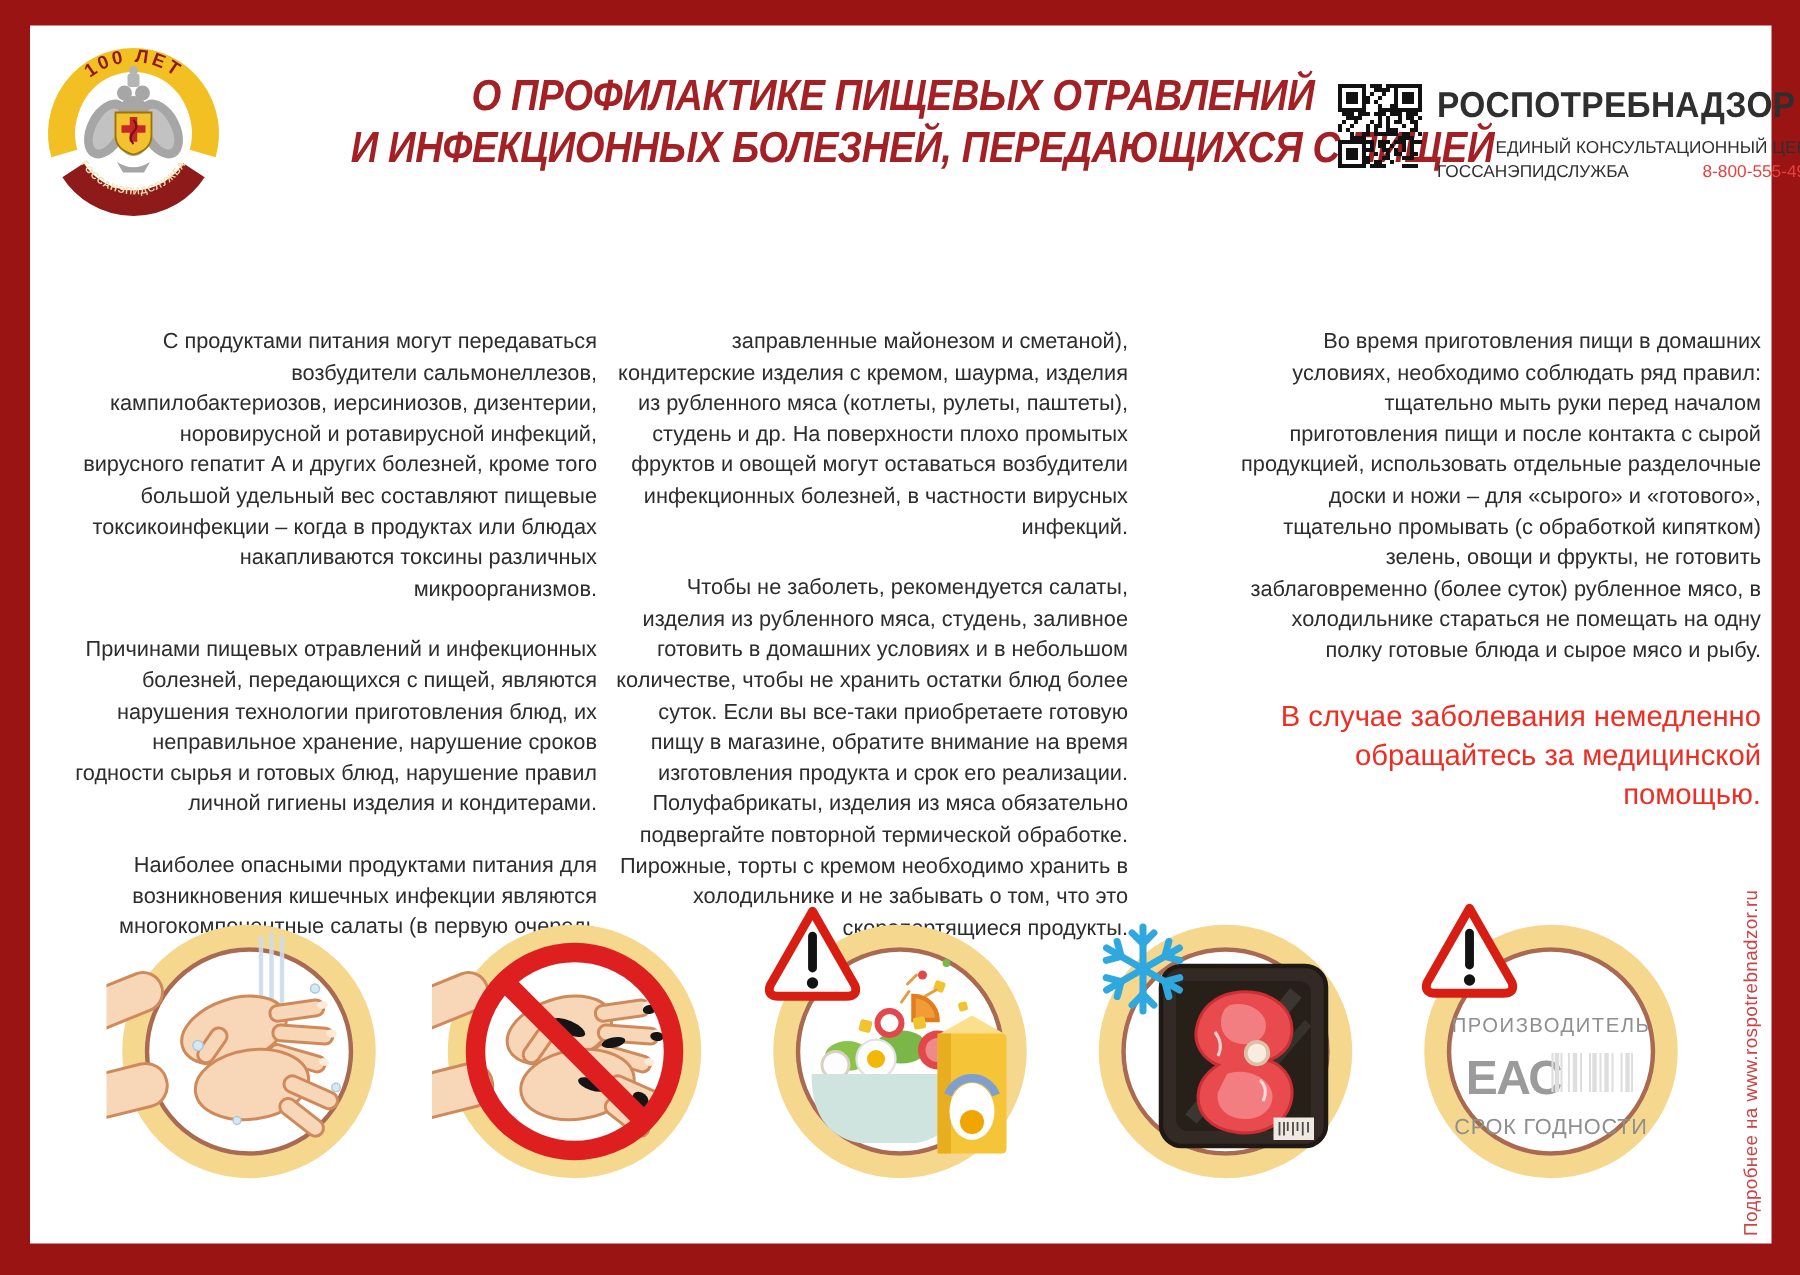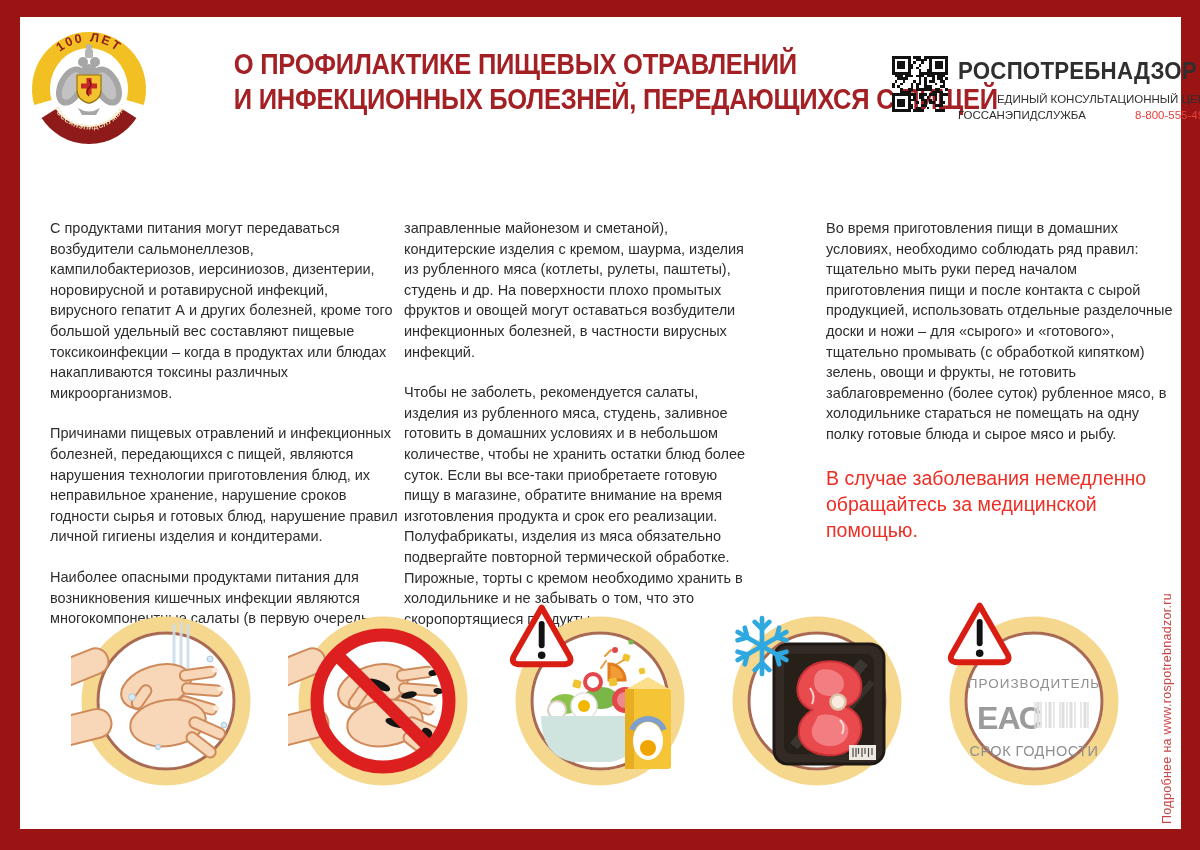--- a/index.html
+++ b/index.html
@@ -5,34 +5,34 @@
   html,body{margin:0;padding:0;background:#555;}
   .poster{
     position:relative;width:1200px;height:850px;margin:0 auto;
     background:var(--frame,#9a1515);
     font-family:"Liberation Sans","DejaVu Sans",sans-serif;
     overflow:hidden;
   }
   .panel{position:absolute;left:20px;top:17px;right:19px;bottom:21px;background:#fff;}
   .abs{position:absolute;}
 
-  .title-wrap{left:190px;top:47px;width:730px;text-align:left;}
+  .title-wrap{left:190px;top:47px;width:730px;text-align:right;font-style:italic;}
   .title-line{font-weight:bold;font-size:29px;line-height:35px;color:var(--title);
     transform:scaleX(0.88);transform-origin:50% 50%;white-space:nowrap;letter-spacing:-0.3px;}
 
   .agency-name{left:958px;top:57px;font-size:24px;font-weight:bold;color:#2f2f2f;
     transform:scaleX(0.93);transform-origin:0 0;white-space:nowrap;letter-spacing:0.2px;}
   .agency-sub{left:958px;top:92px;font-size:11.5px;font-weight:normal;color:#2f2f2f;line-height:15.5px;white-space:nowrap;text-align:right;}
   .agency-sub .phone{color:var(--phone);margin-left:46px;}
 
   .qr{left:892px;top:56px;width:56px;height:56px;}
 
   .intro{left:50px;top:144px;width:1108px;font-size:17.6px;line-height:25.5px;color:var(--intro);}
 
-  .col{top:218px;width:348px;font-size:14.5px;line-height:20.6px;color:var(--body);}
+  .col{top:218px;width:348px;font-size:14.5px;line-height:20.6px;color:var(--body);text-align:right;}
   .col p{margin:0 0 20px 0;}
   .col-1{left:50px;} .col-2{left:404px;} .col-3{left:826px;}
   .alert{font-size:19.5px;line-height:26px;color:var(--alert);margin-top:4px;}
 
   .icon-box{top:598px;width:190px;height:210px;}
 
   .side-note{right:26px;bottom:26px;color:#c44;font-size:12.5px;
     writing-mode:vertical-rl;transform:rotate(180deg);letter-spacing:0.3px;}
 
   svg text{font-family:"Liberation Sans","DejaVu Sans",sans-serif;}

